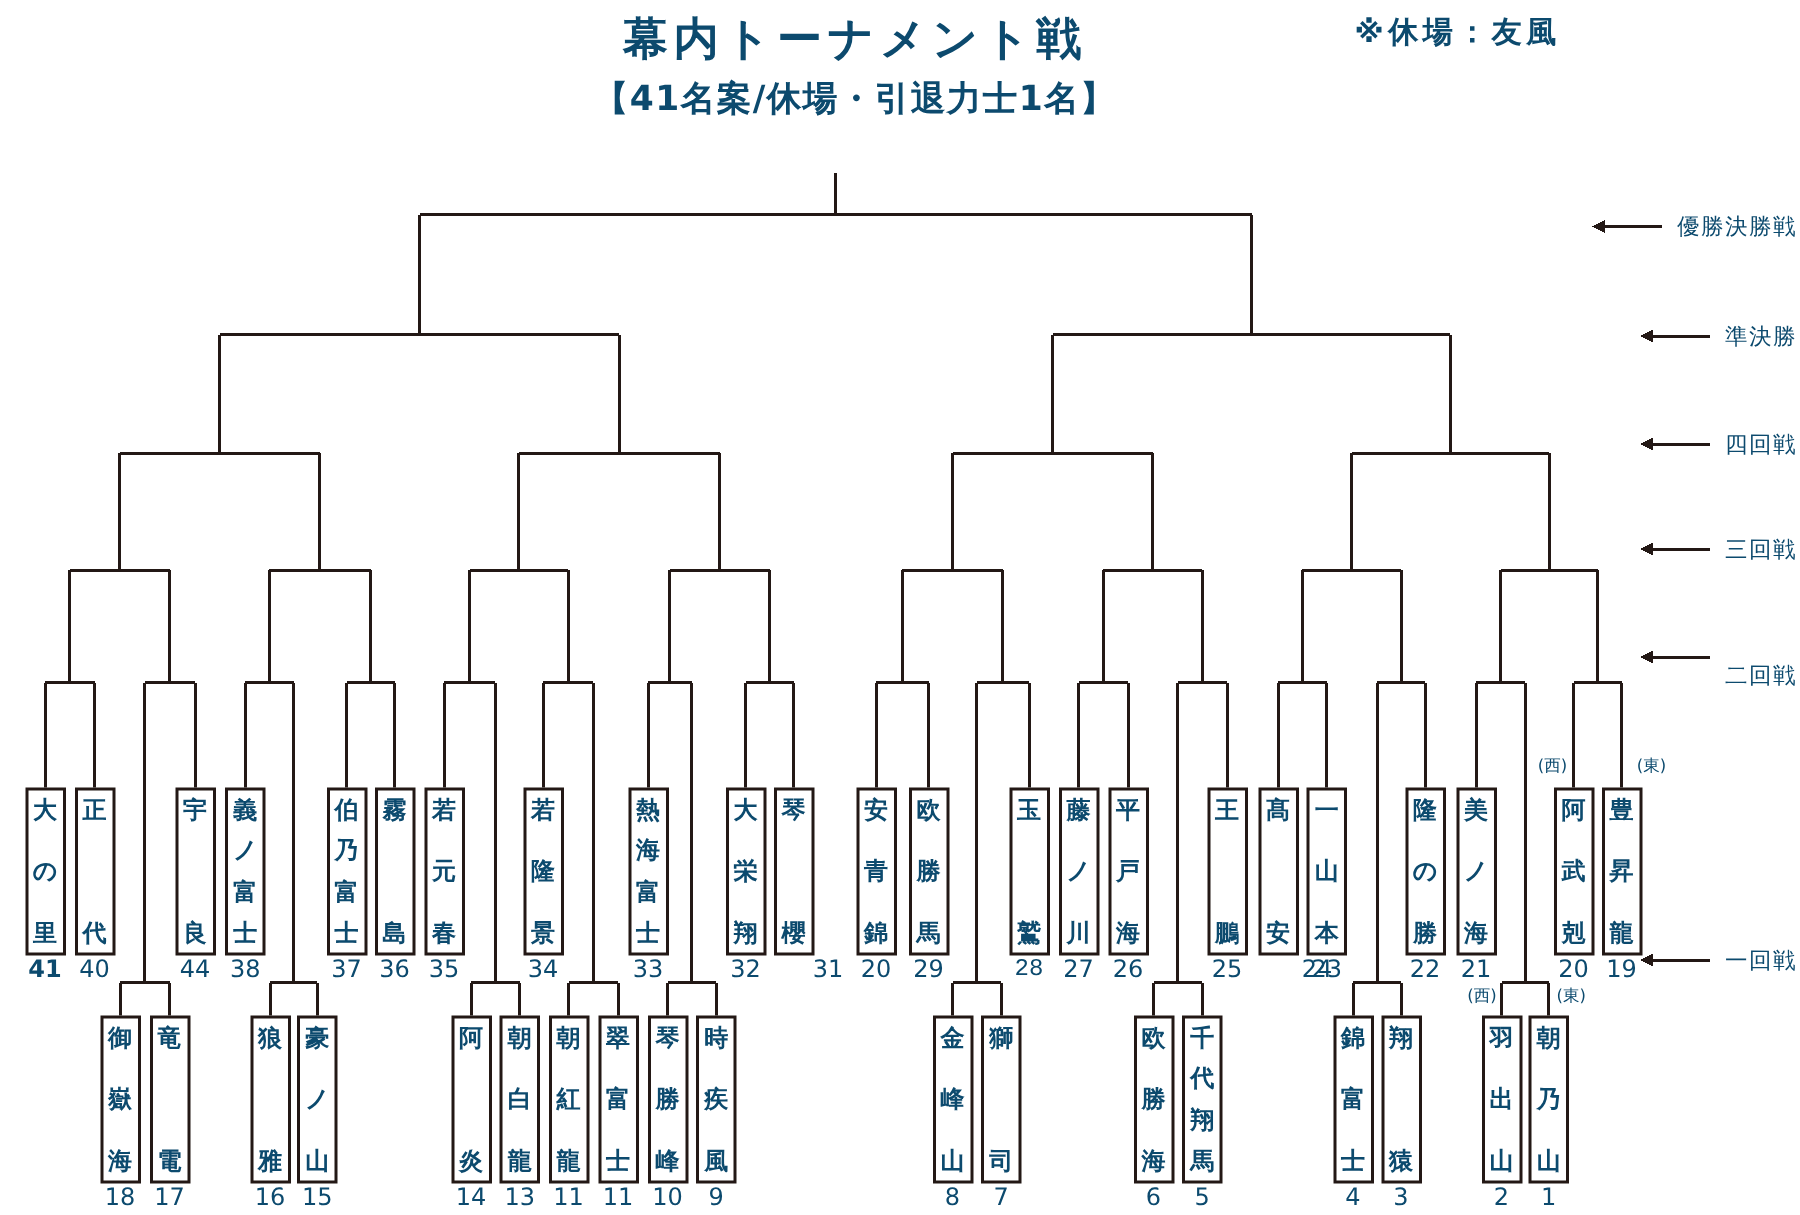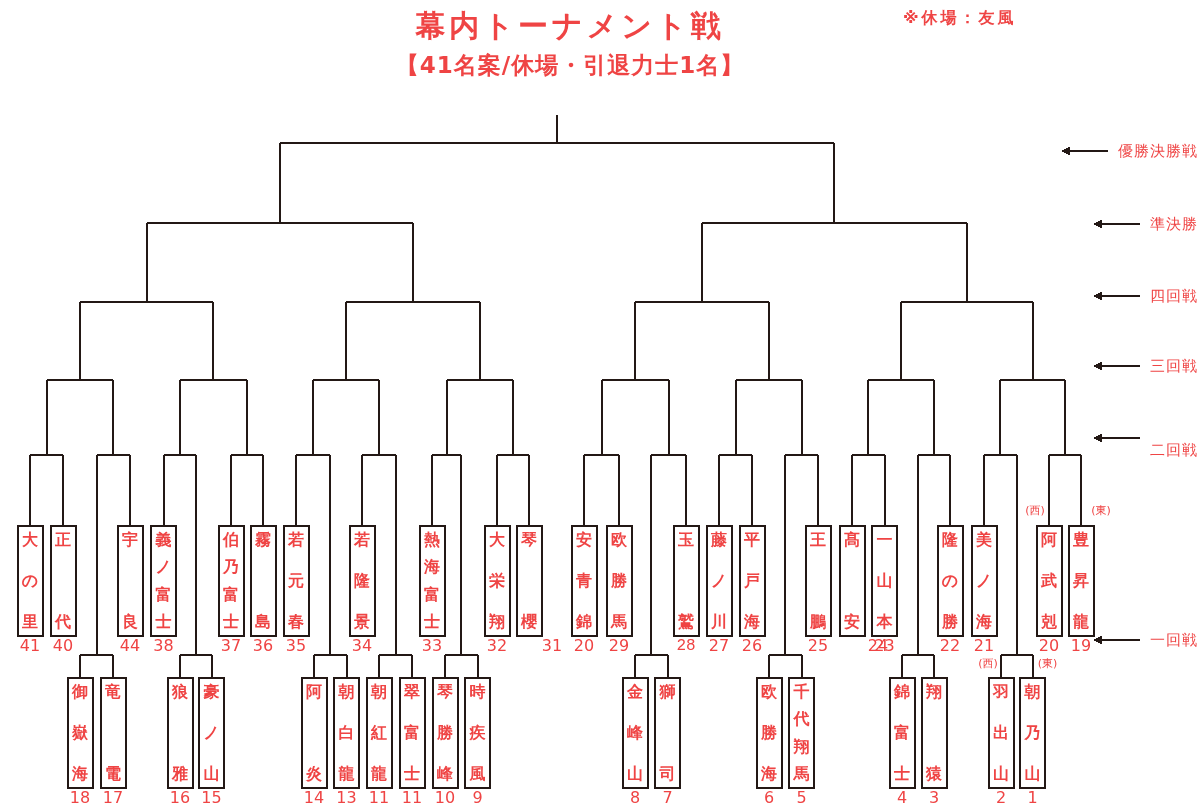--- a/index.html
+++ b/index.html
@@ -1,26 +1,26 @@
 <!DOCTYPE html>
 <html><head>
 <meta charset="utf-8">
 <style>
   html,body{margin:0;padding:0;background:#fff;}
   #stage{
     position:relative;width:1200px;height:810px;background:#fff;
-    font-family:"DejaVu Sans","Liberation Sans",sans-serif;color:#ef4444;
+    font-family:"DejaVu Sans","Liberation Sans",sans-serif;color:#0c4a6e;
     overflow:hidden;
   }
   #lines{position:absolute;left:0;top:0;width:1200px;height:810px;}
   .title{position:absolute;top:6px;left:30px;width:1080px;text-align:center;
          font-size:30px;font-weight:bold;letter-spacing:4px;}
   .subtitle{position:absolute;top:50px;left:30px;width:1080px;text-align:center;
             font-size:23px;font-weight:bold;letter-spacing:1px;}
-  .note{position:absolute;top:8px;left:903px;font-size:16px;font-weight:bold;letter-spacing:3px;}
+  .note{position:absolute;top:8px;left:903px;font-size:20px;font-weight:bold;letter-spacing:3px;}
   .wbox{position:absolute;width:27px;height:112px;box-sizing:border-box;
         border:2px solid #231815;background:#fff;
         display:flex;flex-direction:column;justify-content:space-between;align-items:center;
         padding:5px 0;font-size:16px;font-weight:bold;line-height:1;}
   .seed{position:absolute;width:44px;text-align:center;font-size:16px;line-height:16px;}
   .roundlabel{position:absolute;font-size:15px;letter-spacing:1px;white-space:nowrap;line-height:20px;}
   .ew{position:absolute;font-size:11px;white-space:nowrap;transform:translateX(-50%);line-height:12px;}
 </style>
 </head>
 <body>
@@ -166,21 +166,21 @@
       </g>
     </svg>
   <div class="title">幕内トーナメント戦</div>
   <div class="subtitle">【41名案/休場・引退力士1名】</div>
   <div class="note">※休場：友風</div>
 <div class="wbox" style="left: 16.5px; top: 525px;">
       <span>大</span>
       <span>の</span>
       <span>里</span>
     </div>
-    <div class="seed" style="left: 8px; top: 638px;">41</div>
+    <div class="seed" style="left: 8px; top: 638px; font-weight: bold;">41</div>
     <div class="wbox" style="left: 49.5px; top: 525px;">
       <span>正</span>
       <span>代</span>
     </div>
     <div class="seed" style="left: 41px; top: 638px;">40</div>
     <div class="wbox" style="left: 116.5px; top: 525px;">
       <span>宇</span>
       <span>良</span>
     </div>
     <div class="seed" style="left: 108px; top: 638px;">44</div>

